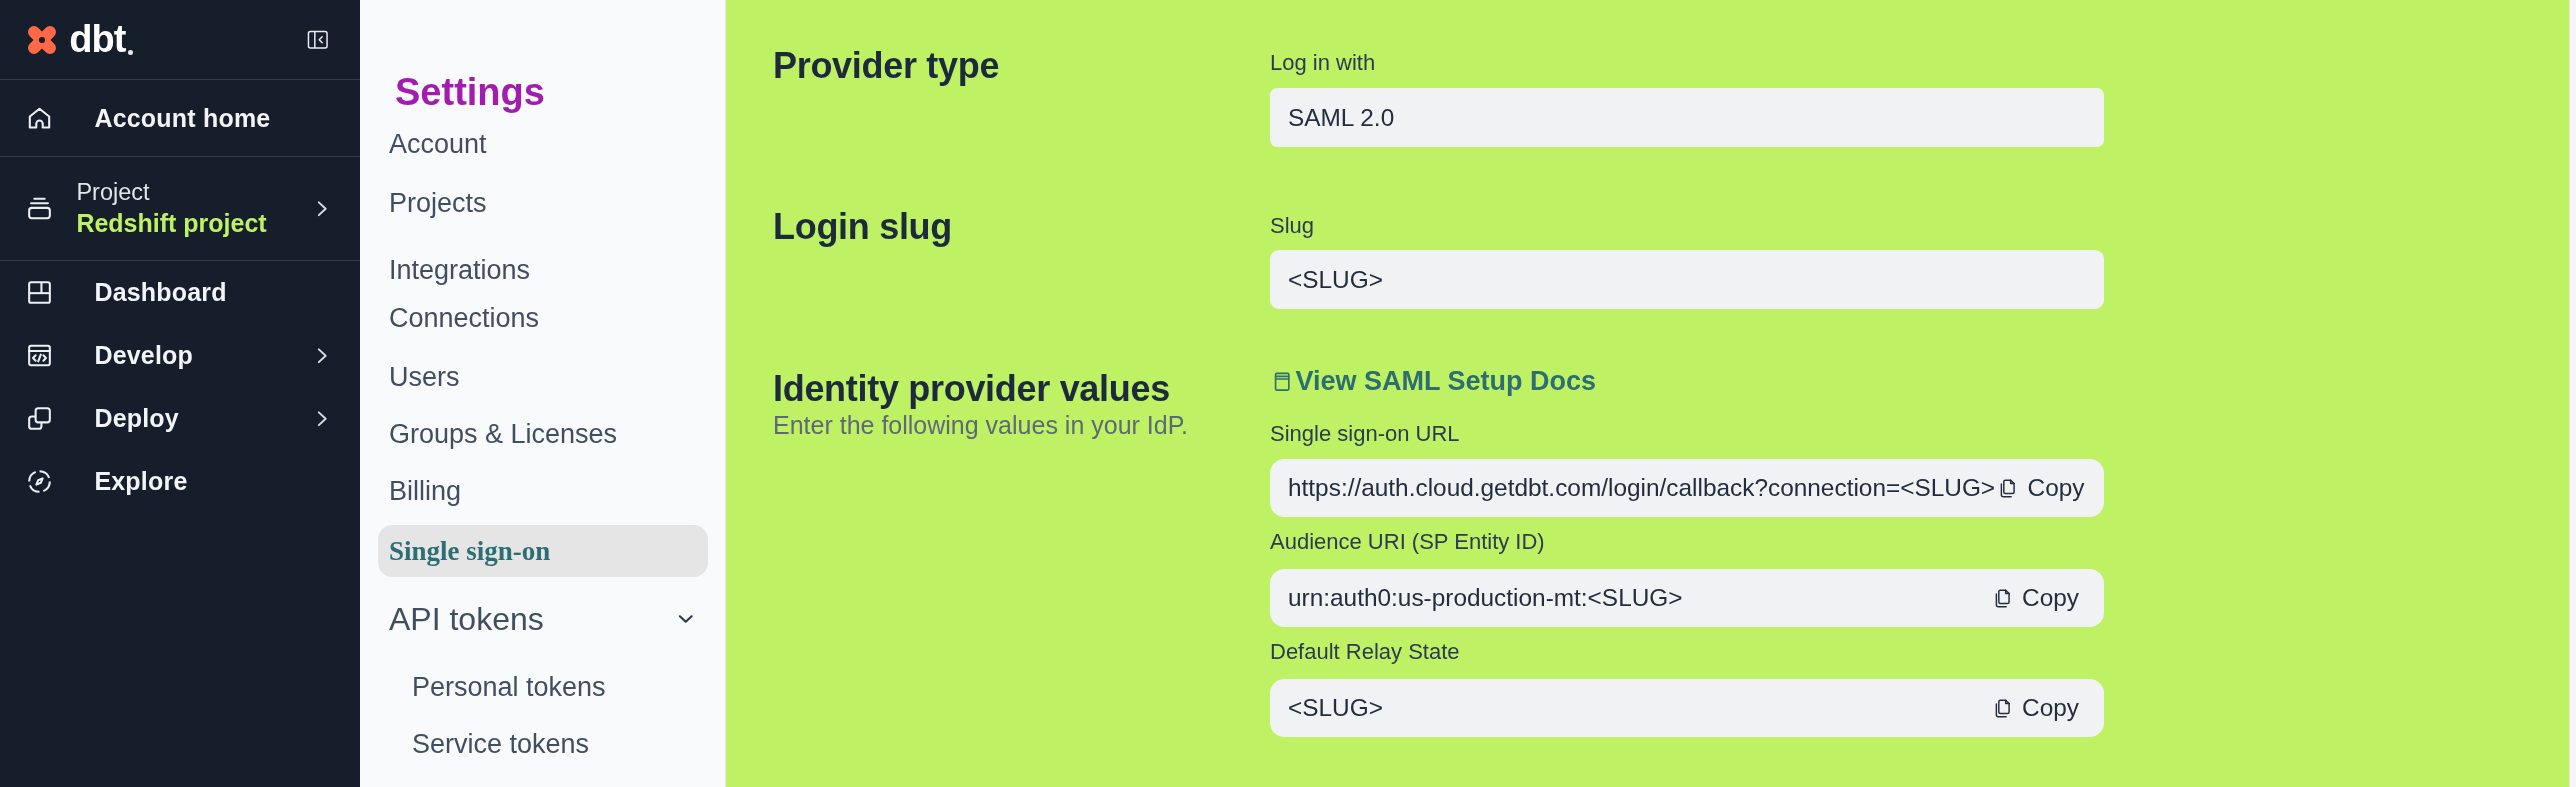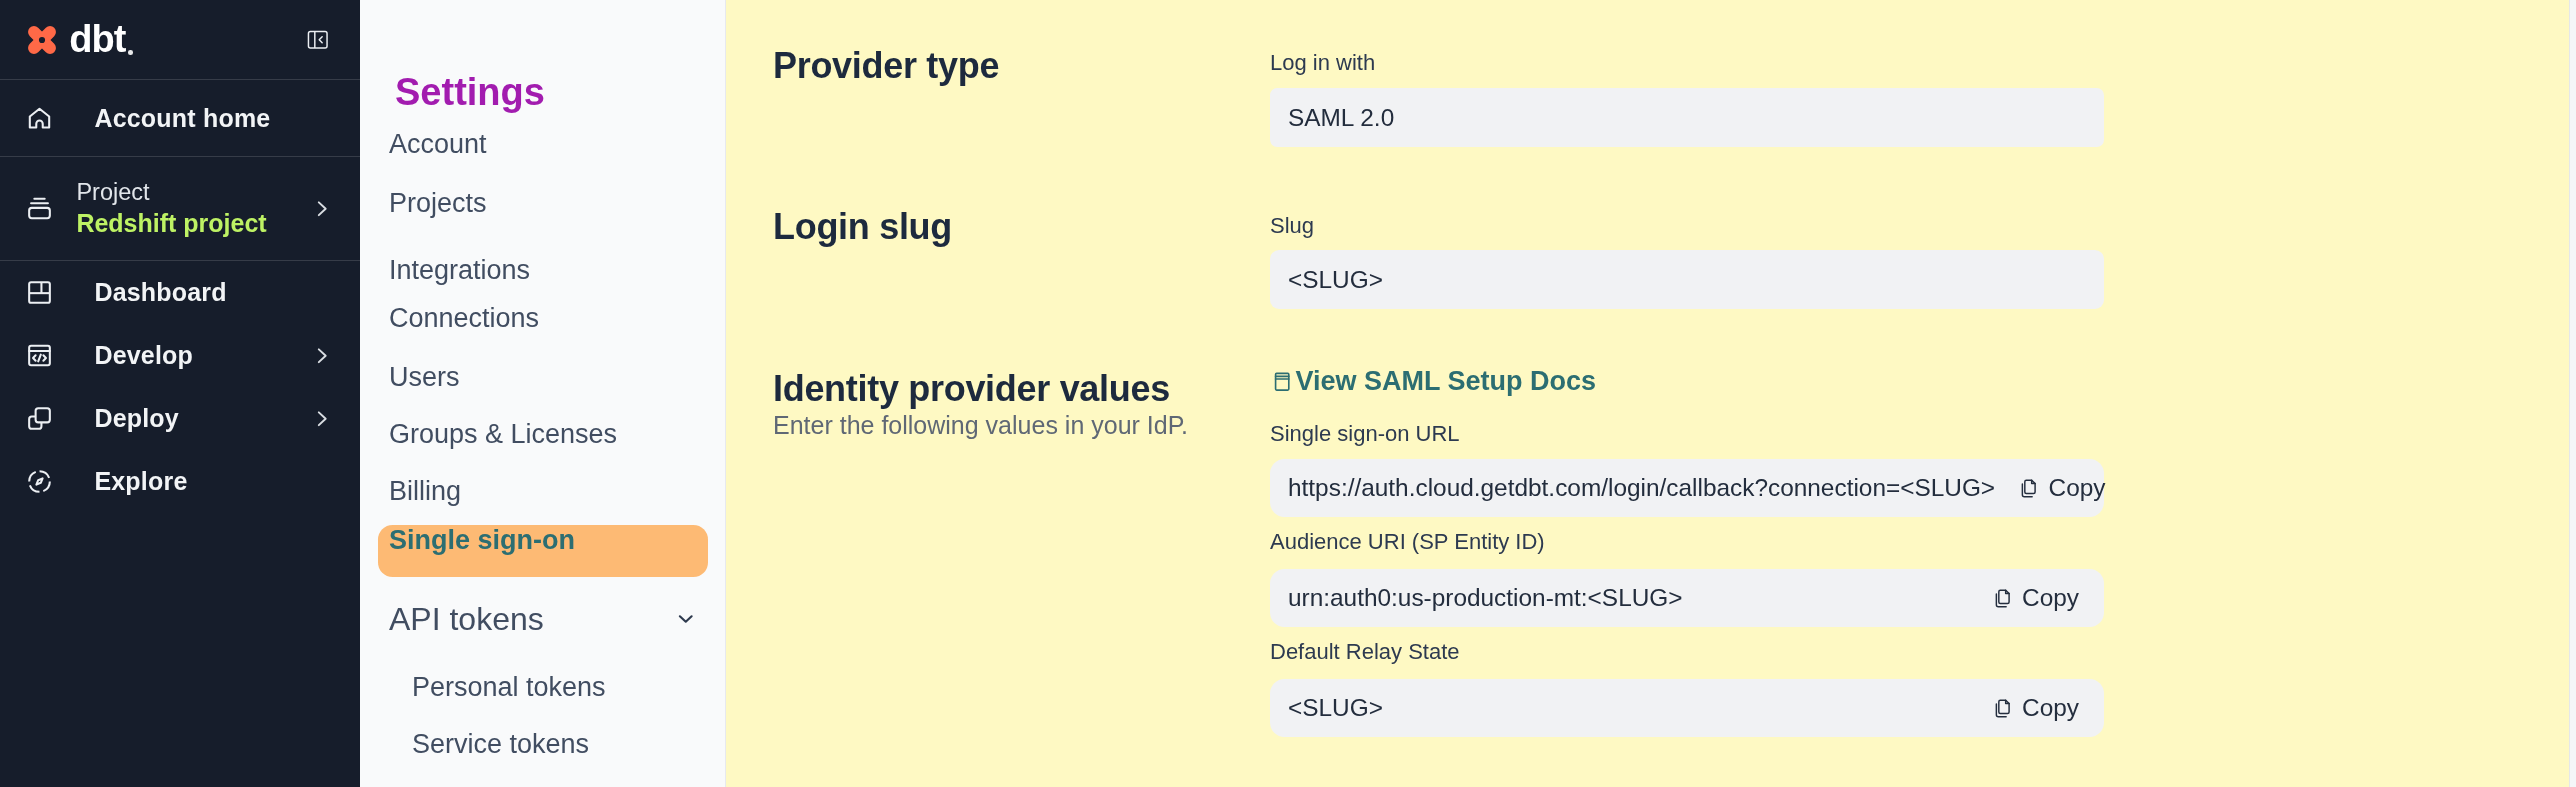--- a/index.html
+++ b/index.html
@@ -27,36 +27,36 @@
   .proj-top { font-size:23.5px; font-weight:400; color:#e2e6eb; }
   .proj-name { font-size:25px; font-weight:700; color:#bef264;text-align:center; }
   .spacer { flex:1; }
   .chev { width:23.5px; height:23.5px; flex-shrink:0; }
 
   
   .nav-settings { position:relative; width:366px; height:788px; background:#f9fafb;
                   border-right:0.9px solid #e7e9ee; flex-shrink:0; }
   .settings-title { position:absolute; left:35px; top:71px; font-size:38px; font-weight:700; color:#a21caf; }
   .s-item { position:absolute; left:29px; font-size:27px; color:#414d61; line-height:36px; cursor:pointer; }
-  .s-pill { position:absolute; left:18px; top:525px; width:330px; height:52px; background:#fdba74;
-            border-radius:14.5px; display:flex; align-items:flex-start; padding-left:11px; cursor:pointer; }
+  .s-pill { position:absolute; left:18px; top:525px; width:330px; height:52px; background:#e5e5e5;
+            border-radius:14.5px; display:flex; align-items:center; padding-left:11px; cursor:pointer;font-family:Liberation Serif, serif; }
   .s-pill span { font-size:27px; font-weight:700; color:#2c6e72; }
   .s-expand { position:absolute; left:29px; top:601px; width:308px; display:flex; align-items:center;
               line-height:36px; cursor:pointer; }
   .s-expand span { font-size:32px; color:#414d61; }
   .s-sub { position:absolute; left:52px; font-size:27px; color:#414d61; line-height:36px; cursor:pointer; }
 
   
-  .main { position:relative; flex:1; height:788px; background:#fef9c3; }
+  .main { position:relative; flex:1; height:788px; background:#bef264; }
   .h1 { position:absolute; left:47px; font-size:36px; font-weight:700; color:#1d2a3e; letter-spacing:-0.3px; }
   .subtitle { position:absolute; left:47px; font-size:25px; color:#5f6875; }
   .flabel { position:absolute; left:544px; font-size:22px; font-weight:400; color:#2d3a50; }
   .fbox { position:absolute; left:544px; width:834px; height:58px; background:#f1f2f4;
           border-radius:9px; display:flex; align-items:center; padding:0 25px 0 18px; }
-  .fbox.copybox { border-radius:14.5px; justify-content:space-between;gap:21px; }
+  .fbox.copybox { border-radius:14.5px; justify-content:space-between; }
   .fval { font-size:24.4px; color:#232d3d; white-space:nowrap; }
   .copy-btn { display:flex; align-items:center; gap:9px; cursor:pointer; }
   .copy-btn span { font-size:24.4px; color:#242e3e; }
   .doc-link { position:absolute; left:544px; top:366px; display:flex; align-items:center; gap:1px; cursor:pointer; }
   .doc-link span { font-size:27px; font-weight:700; color:#2c6e72; }
   .scroll-strip { position:absolute; right:0; top:0; width:7.2px; height:788px; background:#f4f6f8;
                   border-left:0.9px solid #e4e7ea; }
 </style>
 </head>
 <body>

